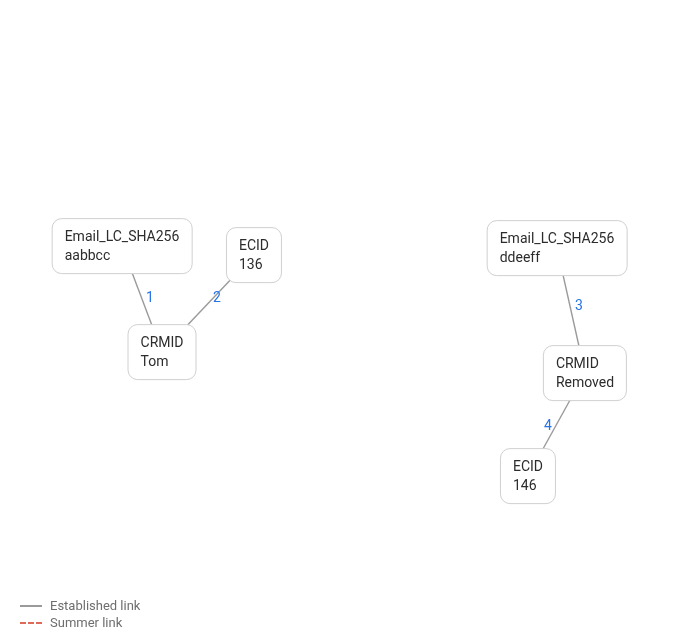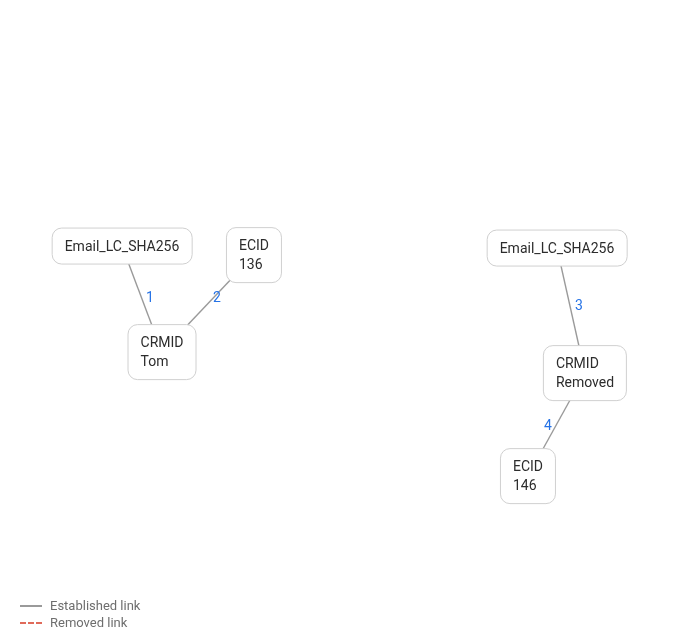--- a/index.html
+++ b/index.html
@@ -96,50 +96,52 @@
     <line class="link-line" x1="585" y1="373" x2="528" y2="476" stroke="#9a9a9a"></line>
   </svg>
 
   <span class="link-num" style="left:150px; top:297px;">1</span>
   <span class="link-num" style="left:217px; top:297px;">2</span>
   <span class="link-num" style="left:579px; top:305px;">3</span>
   <span class="link-num" style="left:548px; top:425px;">4</span>
 
   <div class="node" style="left:122px; top:246px;">
     <span class="line1">Email_LC_SHA256</span>
+    <span class="line2">aabbcc</span>
   </div>
 
   <div class="node" style="left:254px; top:255px;">
     <span class="line1">ECID</span>
     <span class="line2">136</span>
   </div>
 
   <div class="node" style="left:162px; top:352px;">
     <span class="line1">CRMID</span>
     <span class="line2">Tom</span>
   </div>
 
   <div class="node" style="left:557px; top:248px;">
     <span class="line1">Email_LC_SHA256</span>
+    <span class="line2">ddeeff</span>
   </div>
 
   <div class="node" style="left:585px; top:373px;">
     <span class="line1">CRMID</span>
     <span class="line2">Removed</span>
   </div>
 
   <div class="node" style="left:528px; top:476px;">
     <span class="line1">ECID</span>
     <span class="line2">146</span>
   </div>
 
   <div class="legend">
     <div class="legend-row">
       <span class="legend-swatch solid"></span>
       <span>Established link</span>
     </div>
     <div class="legend-row">
       <span class="legend-swatch dashed"></span>
-      <span>Removed link</span>
+      <span>Summer link</span>
     </div>
   </div>
 
 </div>
 
 </body></html>

